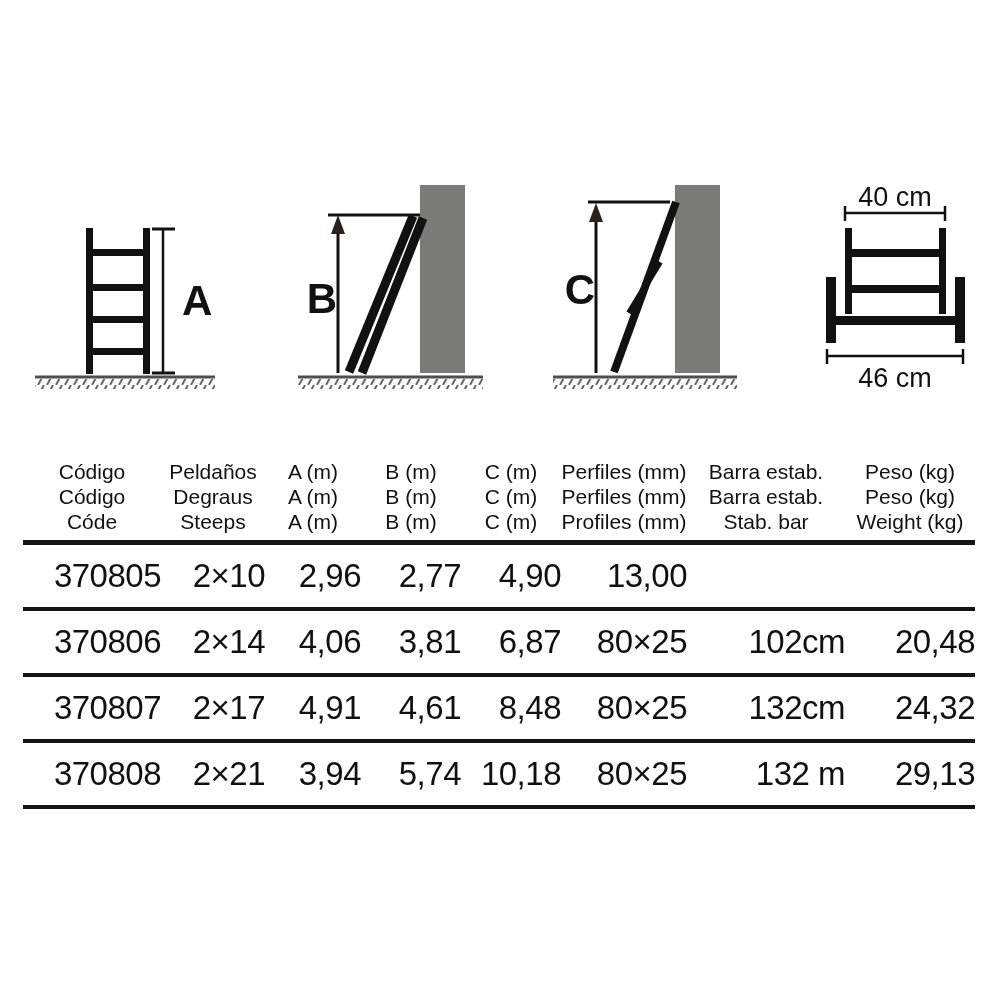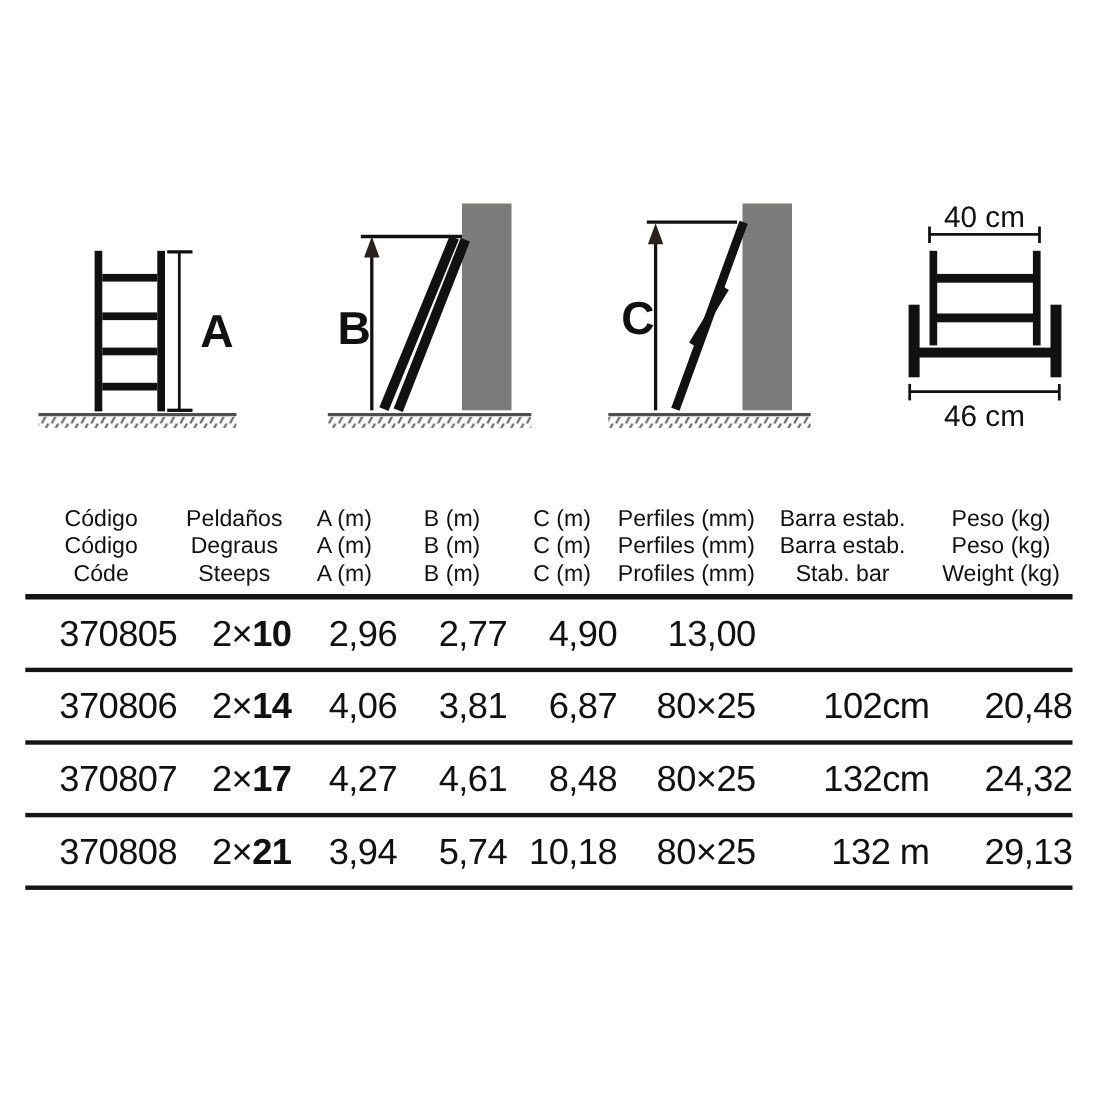--- a/index.html
+++ b/index.html
@@ -13,21 +13,21 @@
   .big-label{font-size:42px;font-weight:bold;}
 
   
   .spec-table{position:absolute;left:23px;top:455px;width:952px;}
   .cols{display:grid;grid-template-columns:138px 104px 96px 100px 100px 126px 158px 130px;}
   .thead{padding-top:4px;border-bottom:5px solid #141414;}
   .th{display:flex;flex-direction:column;justify-content:flex-end;
       font-size:21px;line-height:25px;text-align:center;padding-bottom:6px;}
   .trow{height:62px;border-bottom:4px solid #141414;align-items:center;}
   .td{text-align:right;font-size:33px;letter-spacing:-0.5px;white-space:nowrap;}
-  .td b{font-weight:bold;}
+  .td b{font-weight:normal;}
 </style>
 </head>
 <body>
 
 <div class="sheet">
 
   <svg class="diag" style="left:30px;top:175px;" width="230" height="225" viewBox="30 175 230 225">
     <defs>
       <pattern id="hatch" width="9" height="11" patternUnits="userSpaceOnUse">
         <line x1="8" y1="0" x2="2" y2="11" stroke="#666" stroke-width="2"></line>
@@ -175,21 +175,21 @@
       <div class="td">3,81</div>
       <div class="td">6,87</div>
       <div class="td">80×25</div>
       <div class="td">102cm</div>
       <div class="td">20,48</div>
     </div>
 
     <div class="trow cols">
       <div class="td">370807</div>
       <div class="td"><span>2×</span><b>17</b></div>
-      <div class="td">4,27</div>
+      <div class="td">4,91</div>
       <div class="td">4,61</div>
       <div class="td">8,48</div>
       <div class="td">80×25</div>
       <div class="td">132cm</div>
       <div class="td">24,32</div>
     </div>
 
     <div class="trow cols">
       <div class="td">370808</div>
       <div class="td"><span>2×</span><b>21</b></div>

